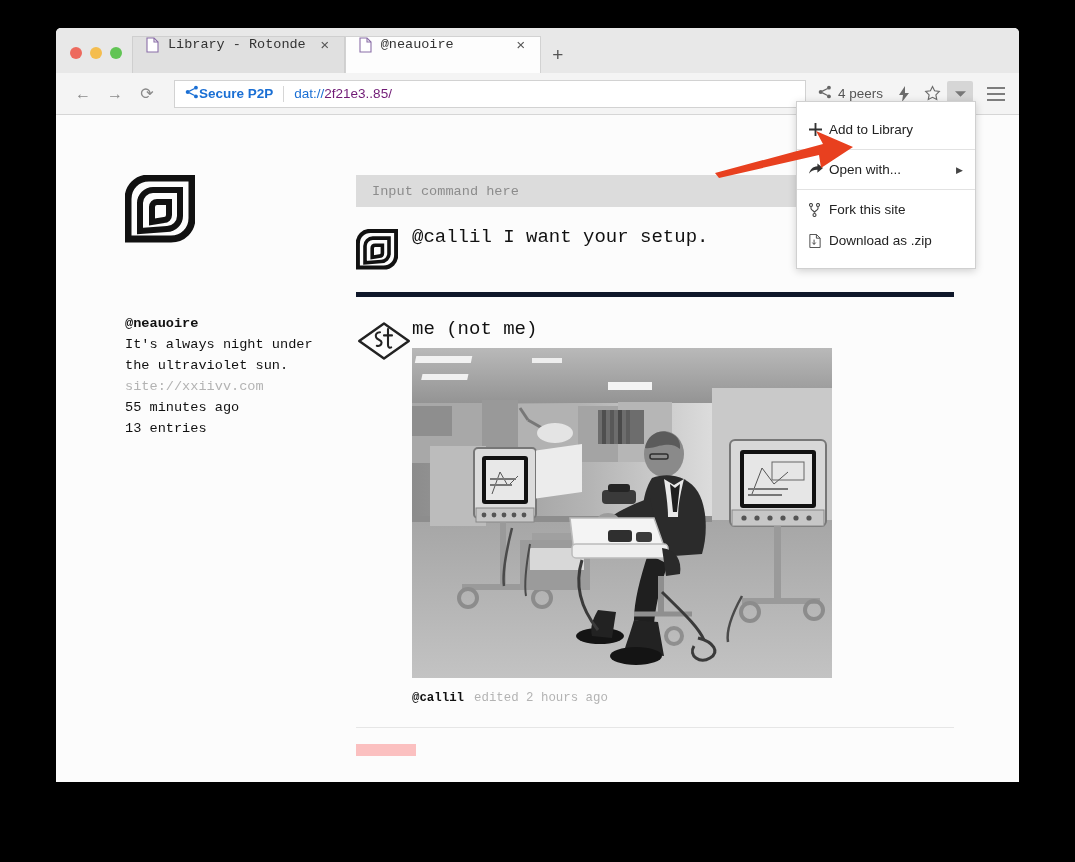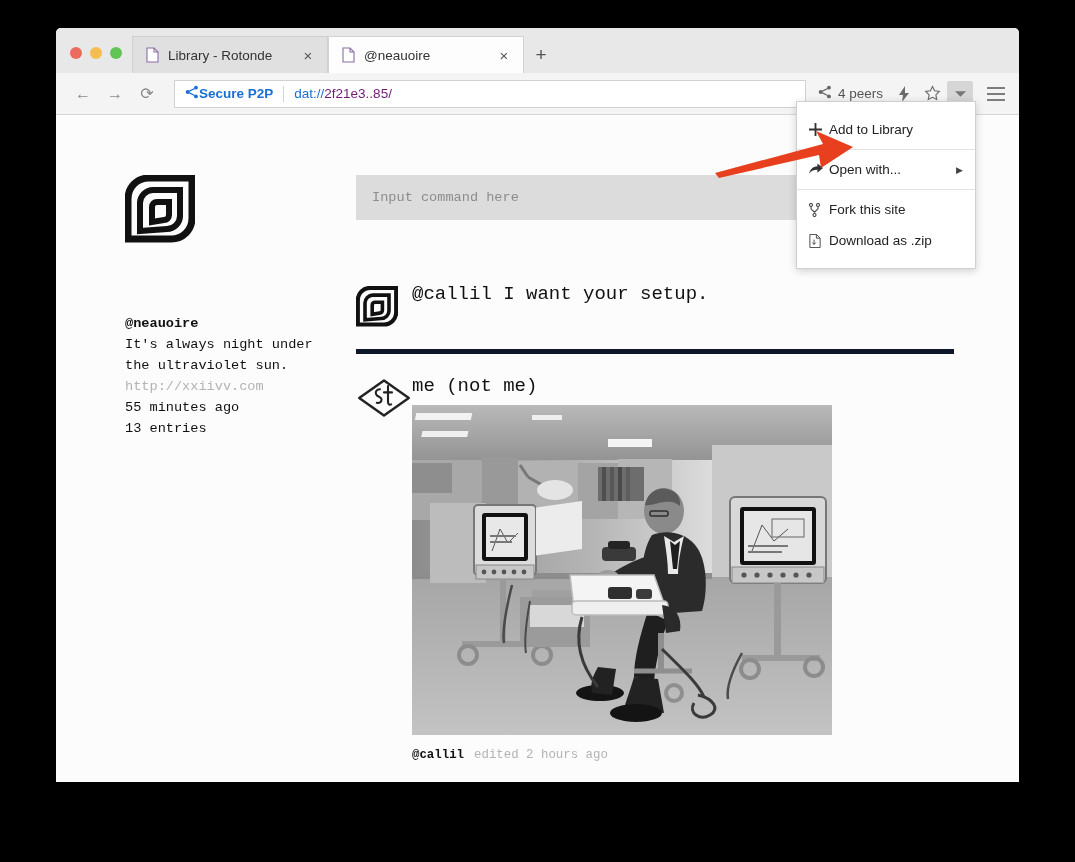--- a/index.html
+++ b/index.html
@@ -28,28 +28,29 @@
   }
   .lights { display: flex; align-items: center; gap: 8px; padding: 0 10px 14px 6px; }
   .light { width: 12px; height: 12px; border-radius: 50%; }
   .light.red { background: #ed6a5e; }
   .light.yellow { background: #f4bd4f; }
   .light.green { background: #61c454; }
 
   .tab {
     position: relative;
     height: 37px;
-    display: flex; align-items: center;
+    display: flex; align-items: flex-start;
     padding: 0 10px 0 13px;
     min-width: 196px;
     background: #e0e0e0;
     border: 1px solid #cfcfcf;
     border-bottom: none;
     font-size: 13.5px;
     color: #333;
+    font-family: Liberation Mono, monospace;
   }
   .tab.active { background: #fdfdfd; border-color: #d2d2d2; z-index: 3; }
   .tab .favicon {
     width: 13px; height: 16px; margin-right: 9px; flex: 0 0 auto;
     position: relative;
   }
   .tab .favicon svg { display: block; }
   .tab .tab-title { flex: 1 1 auto; white-space: nowrap; overflow: hidden; }
   .tab .tab-close {
     width: 18px; height: 18px; margin-left: 10px;
@@ -149,25 +150,25 @@
     font-family: "Liberation Mono", monospace;
     font-size: 13.6px;
     line-height: 21px;
     color: #111;
   }
   .side-handle { font-weight: bold; }
   .side-url { color: #b3b3b3; }
 
   .feed { flex: 1 1 auto; padding-right: 65px; }
   .cmdbar {
-    height: 45px;
+    height: 32px;
     background: #dcdcdc;
     display: flex; align-items: center;
     padding: 0 16px;
-    margin-bottom: 64px;
+    margin-bottom: 20px;
   }
   .cmdbar .ph {
     font-family: "Liberation Mono", monospace;
     font-size: 13.6px;
     color: #8c8c8c;
   }
 
   .post { display: flex; padding-bottom: 18px; }
   .post + .post { border-top: 5px solid #0f172a; padding-top: 22px; }
   .post-avatar { width: 56px; flex: 0 0 auto; padding-top: 2px; }
@@ -341,21 +342,21 @@
         <svg width="70" height="68" viewBox="0 0 70 68">
           <path d="M3 64V24C3 12 12 3 24 3h43v40c0 12-9 21-21 21z" fill="none" stroke="#111" stroke-width="7"></path>
           <path d="M15 56V28c0-7 6-13 13-13h27v26c0 7-6 13-13 13z" fill="none" stroke="#111" stroke-width="6"></path>
           <path d="M27 47V32c0-3 2-5 5-5h12v13c0 3-2 5-5 5z" fill="none" stroke="#111" stroke-width="6"></path>
         </svg>
       </div>
       <div class="side-text">
         <div class="side-handle">@neauoire</div>
         <div>It's always night under</div>
         <div>the ultraviolet sun.</div>
-        <div class="side-url">http://xxiivv.com</div>
+        <div class="side-url">site://xxiivv.com</div>
         <div>55 minutes ago</div>
         <div>13 entries</div>
       </div>
     </div>
 
     <div class="feed">
 
       <div class="cmdbar">
         <span class="ph">Input command here</span>
       </div>

